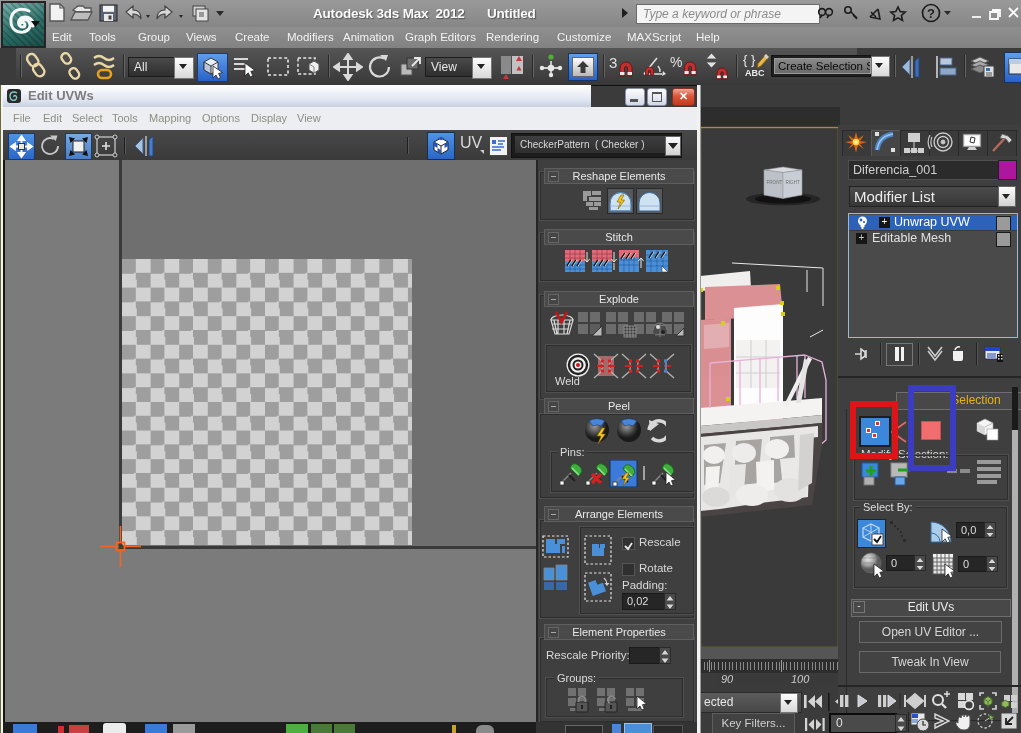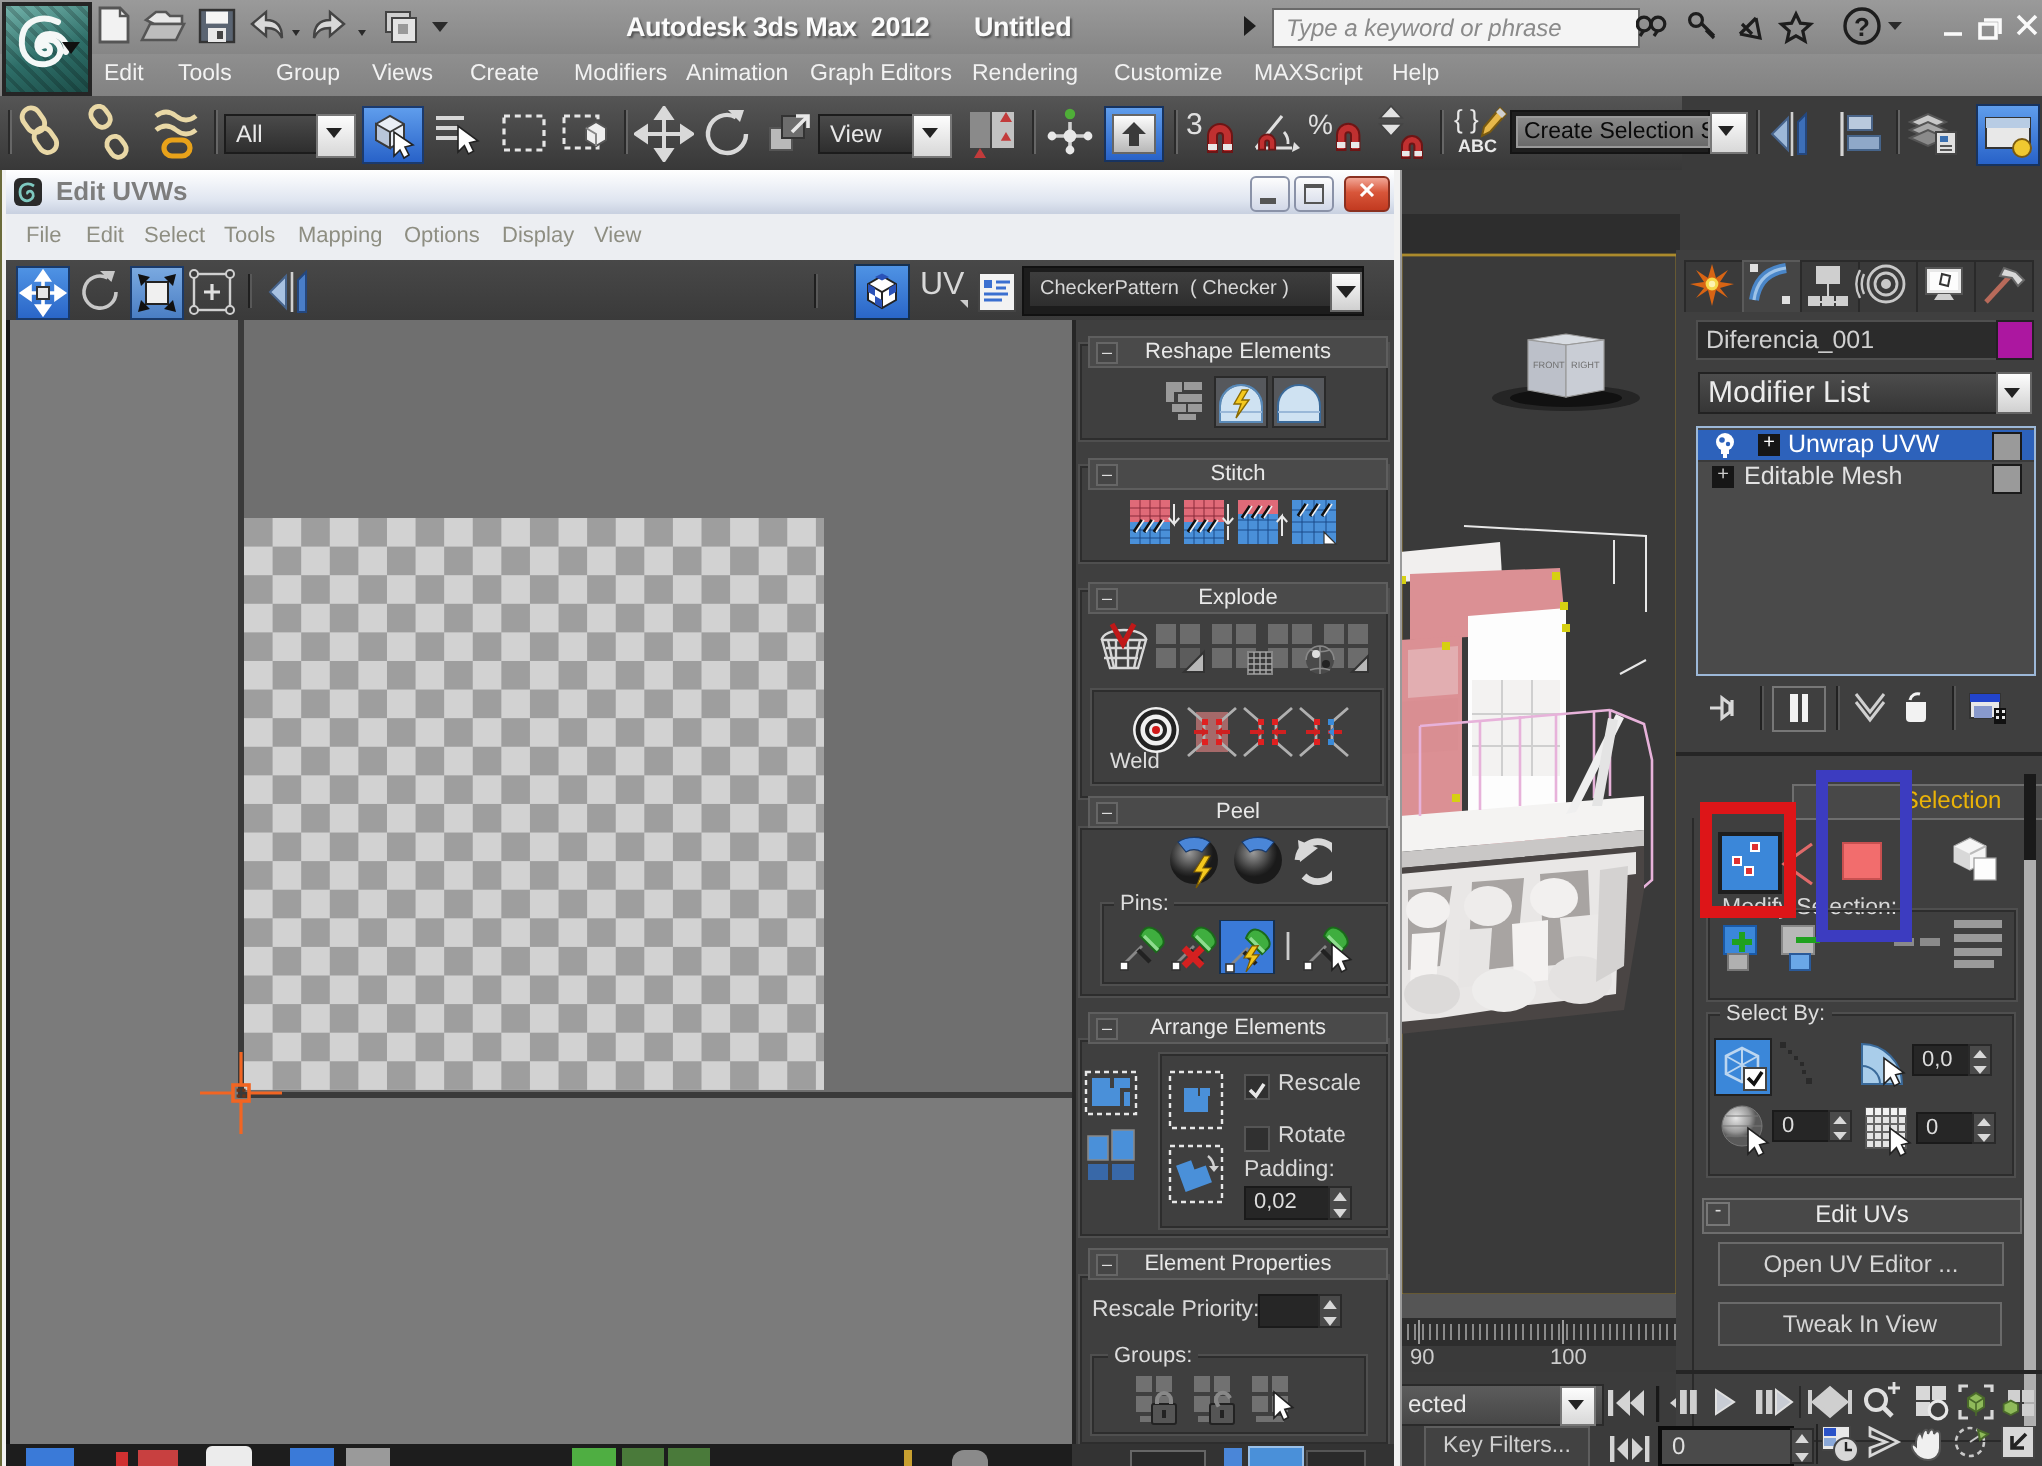--- a/index.html
+++ b/index.html
@@ -1,25 +1,25 @@
 <!DOCTYPE html>
 <html><head><meta charset="utf-8">
 <style>
 html,body{margin:0;padding:0;}
 body{width:1021px;height:733px;overflow:hidden;font-family:"Liberation Sans",sans-serif;background:#3b3b3b;position:relative;}
 .abs{position:absolute;}
 #titlebar{left:0;top:0;width:1021px;height:27px;background:linear-gradient(#9a9a9a,#868686);}
 #menurow{left:0;top:27px;width:1021px;height:21px;background:linear-gradient(#8f8f8f,#828282);}
-#maintb{left:0;top:48px;width:841px;height:37px;background:linear-gradient(#555,#383838);border-bottom:1px solid #111;}
+#maintb{left:16px;top:48px;width:841px;height:37px;background:linear-gradient(#555,#383838);border-bottom:1px solid #111;}
 .mi{position:absolute;top:4px;color:#f2f2f2;font-size:11.5px;}
 .tsep{position:absolute;top:7px;width:1px;height:22px;background:#2a2a2a;border-right:1px solid #666;}
 #vpbg{left:700px;top:85px;width:321px;height:648px;background:#3b3b3b;}
 #cmdpanel{left:838px;top:125px;width:183px;height:608px;background:#3f3f3f;}
 #uvw{left:0;top:85px;width:701px;height:648px;}
-#uvtitle{left:0;top:0;width:701px;height:22px;background:linear-gradient(#ffffff,#dfe5f0 70%,#c8d0e0);border-bottom:1px solid #9aa0b0;}
+#uvtitle{left:0;top:0;width:591px;height:22px;background:linear-gradient(#ffffff,#dfe5f0 70%,#c8d0e0);border-bottom:1px solid #9aa0b0;}
 #uvmenu{left:3px;top:22px;width:694px;height:23px;background:#eceef2;}
 #uvtb{left:3px;top:45px;width:694px;height:30px;background:linear-gradient(#484848,#3a3a3a);}
 #uvcanvas{left:3px;top:75px;width:533px;height:562px;background:#7b7b7b;overflow:hidden;}
 #uvpanel{left:536px;top:75px;width:161px;height:562px;background:#3f3f3f;border-left:2px solid #262626;overflow:hidden;}
 .umi{position:absolute;top:5px;color:#8e8e82;font-size:11px;}
 .rhead{position:absolute;left:6px;width:148px;height:14px;background:#4a4a4a;border:1px solid #5e5e5e;color:#e8e8e8;font-size:11px;text-align:center;line-height:14px;}
 .rminus{position:absolute;left:3px;top:2px;width:9px;height:9px;border:1px solid #666;color:#ddd;font-size:9px;line-height:8px;text-align:center;background:#454545;}
 .gbox{position:absolute;border:1px solid #2d2d2d;outline:1px solid #4f4f4f;}
 .glabel{position:absolute;color:#ddd;font-size:11px;background:#3f3f3f;padding:0 3px;}
 .ibtn{position:absolute;background:#4c4c4c;border:1px solid #2a2a2a;}
@@ -317,21 +317,21 @@
     </g>
   </svg>
 </div>
 <div class="abs" id="timelinezone" style="left:700px;top:647px;width:145px;height:86px;">
   <div class="abs" style="left:0;top:0;width:145px;height:12px;background:#555;"></div>
   <div class="abs" style="left:0;top:12px;width:145px;height:14px;background:#2d2d2d;">
     <div class="abs" style="left:0;top:3px;width:145px;height:8px;background:repeating-linear-gradient(90deg,#8a8a8a 0 1px,transparent 1px 3.6px);"></div>
     <div class="abs" style="left:9px;top:1px;width:1px;height:12px;background:#9a9a9a;"></div>
     <div class="abs" style="left:81px;top:1px;width:1px;height:12px;background:#9a9a9a;"></div>
   </div>
-  <div class="abs" style="left:0;top:26px;width:145px;height:13px;background:#3a3a3a;color:#ccc;font-size:11px;">
+  <div class="abs" style="left:16px;top:26px;width:145px;height:13px;background:#3a3a3a;color:#ccc;font-size:11px;font-style:italic;">
     <span class="abs" style="left:5px;top:0">90</span>
       <span class="abs" style="left:75px;top:0">100</span>
   </div>
   <div class="abs" style="left:0;top:45px;width:97px;height:19px;background:linear-gradient(#5c5c5c,#474747);border:1px solid #2a2a2a;color:#e8e8e8;font-size:12px;line-height:18px;padding-left:3px;">ected</div>
   <div class="abs" style="left:80px;top:46px;width:16px;height:18px;background:linear-gradient(#fdfdfd,#d8d8d8);border:1px solid #777;">
       <div style="margin:6px 0 0 3px;width:0;height:0;border-top:5px solid #222;border-left:4px solid transparent;border-right:4px solid transparent;"></div>
     </div>
   <svg class="abs" style="left:102px;top:46px" width="52" height="18" viewBox="0 0 52 18">
     <g fill="#d4d4d4">
         <rect x="2" y="2" width="2.6" height="13"></rect>

